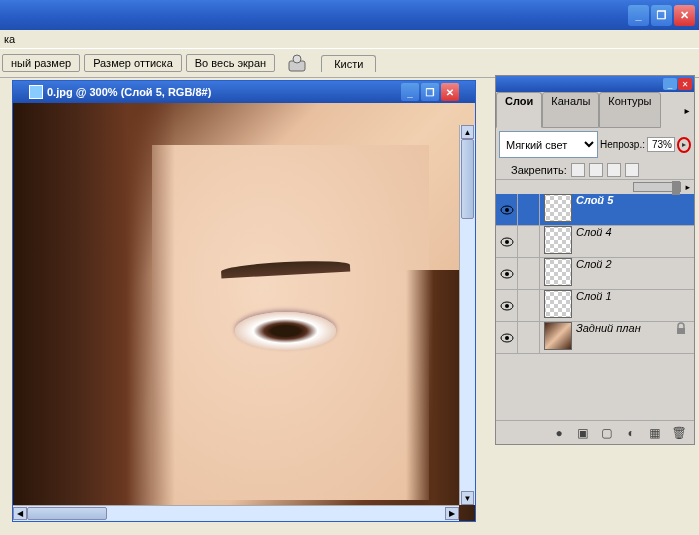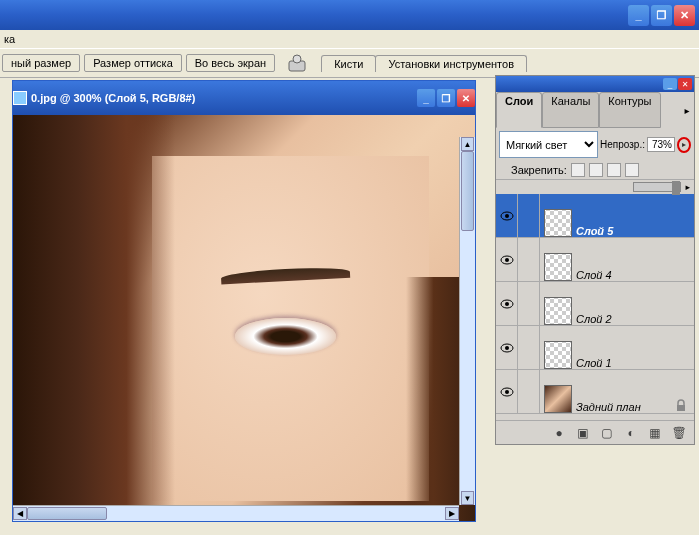--- a/index.html
+++ b/index.html
@@ -9,21 +9,21 @@
 .win-btn{width:21px;height:21px;border-radius:3px;display:flex;align-items:center;justify-content:center;font-weight:bold;color:#fff;font-size:11px;cursor:pointer}
 .min-btn,.max-btn{background:linear-gradient(to bottom,#5a9de8,#3b77dd)}
 .close-btn{background:linear-gradient(to bottom,#e88,#d33)}
 .menubar{background:#ece9d8;height:18px;padding-left:4px;color:#000;display:flex;align-items:center}
 .toolbar{background:#ece9d8;height:30px;border-top:1px solid #fff;border-bottom:1px solid #aaa;display:flex;align-items:center;padding:2px;gap:4px}
 .tb-btn{background:#ece9d8;border:1px solid #999;border-radius:2px;padding:2px 8px;cursor:pointer;font-size:11px}
 .palette-icon{width:24px;height:24px;margin:0 6px;display:flex;align-items:center;justify-content:center}
 .tab-strip{display:flex;margin-left:2px}
 .tab{background:#ece9d8;border:1px solid #999;border-bottom:none;padding:2px 12px;font-size:11px;cursor:pointer;border-radius:3px 3px 0 0;margin-right:-1px}
 .doc-win{position:absolute;left:12px;top:80px;width:464px;height:442px;border:1px solid #2a5fc8;background:#fff;display:flex;flex-direction:column}
-.doc-titlebar{background:linear-gradient(to bottom,#3b77dd,#1f4fb0);height:34px;display:flex;align-items:center;color:#fff;padding:0 0;font-weight:bold}
+.doc-titlebar{background:linear-gradient(to bottom,#3b77dd,#1f4fb0);height:22px;display:flex;align-items:center;color:#fff;padding:0 16px;font-weight:bold}
 .doc-title{flex:1}
 .doc-icon{width:14px;height:14px;margin-right:4px;background:#8cf;border:1px solid #fff}
 .doc-btns{display:flex;gap:2px}
 .doc-btn{width:18px;height:18px;border-radius:2px;display:flex;align-items:center;justify-content:center;font-weight:bold;color:#fff;font-size:10px;cursor:pointer}
 .doc-min,.doc-max{background:linear-gradient(to bottom,#5a9de8,#3b77dd)}
 .doc-close{background:linear-gradient(to bottom,#e88,#d33)}
 .doc-canvas{flex:1;background:#555;position:relative;overflow:hidden}
 .face-img{width:100%;height:100%;background:linear-gradient(135deg,#4a2a1a 0%,#6b3a20 15%,#e8c0a0 35%,#f0d0b0 50%,#e8c0a0 70%,#6b3a20 85%,#3a2010 100%);position:relative}
 .hair-l{position:absolute;left:0;top:0;width:35%;height:100%;background:linear-gradient(to right,#2a1508,#4a2818 40%,#6b3820 70%,transparent)}
 .hair-r{position:absolute;right:0;bottom:0;width:15%;height:60%;background:linear-gradient(to left,#3a2010,#5a3018 60%,transparent)}
@@ -47,21 +47,21 @@
 .blend-sel{flex:1;border:1px solid #7a98b8;background:#fff;height:27px;padding:0 2px;font-size:11px}
 .opacity-lbl{font-size:10px}
 .opacity-val{width:28px;border:1px solid #999;background:#fff;padding:1px 2px;font-size:10px;text-align:right}
 .opacity-arrow{width:14px;height:16px;border:2px solid #d00;border-radius:50%;display:flex;align-items:center;justify-content:center;font-size:8px;color:#333}
 .lock-row{display:flex;align-items:center;padding:2px 15px;gap:4px;font-size:10px;border-bottom:1px solid #aaa}
 .lock-icon{width:14px;height:14px;border:1px solid #999;background:#eee}
 .fill-row{display:flex;align-items:center;justify-content:flex-end;padding:2px 4px;gap:4px}
 .fill-slider{width:48px;height:10px;background:#ccc;border:1px solid #888;position:relative}
 .fill-thumb{position:absolute;right:0;top:-2px;width:8px;height:14px;background:#888}
 .layer-list{flex:1;background:#d6d3ce;overflow:auto}
-.layer{display:flex;align-items:flex-end;height:44px;border-bottom:1px solid #aaa;background:#d6d3ce}
+.layer{display:flex;align-items:flex-start;height:32px;border-bottom:1px solid #aaa;background:#d6d3ce}
 .layer.sel{background:#316ac5}
 .layer.sel .layer-name{color:#fff;font-weight:bold}
 .eye-col{width:22px;display:flex;align-items:center;justify-content:center;border-right:1px solid #aaa;height:100%}
 .eye-icon{width:14px;height:10px}
 .link-col{width:22px;border-right:1px solid #aaa;height:100%}
 .thumb{width:28px;height:28px;border:1px solid #666;margin:0 4px}
 .thumb.trans{background:repeating-conic-gradient(#ccc 0 25%,#fff 0 50%) 50%/8px 8px}
 .thumb.img{background:linear-gradient(135deg,#4a2818,#e8c0a0 50%,#4a2818)}
 .layer-name{flex:1;font-size:11px;font-style:italic}
 .lock-ind{width:14px;height:14px;margin-right:6px}
@@ -88,21 +88,20 @@
   <button class="tb-btn">Размер оттиска</button>
   <button class="tb-btn">Во весь экран</button>
   <div class="palette-icon">
     <svg width="20" height="20" viewBox="0 0 20 20">
         <rect x="2" y="8" width="16" height="10" rx="2" fill="#ccc" stroke="#666"></rect>
         <circle cx="10" cy="6" r="4" fill="#ddd" stroke="#666"></circle>
       </svg>
   </div>
   <div class="tab-strip">
     <div class="tab">Кисти</div>
-    <div class="tab">Установки инструментов</div>
   </div>
 </div>
 
 <div class="doc-win">
   <div class="doc-titlebar">
     <div class="doc-icon"></div>
     <span class="doc-title">0.jpg @ 300% (Слой 5, RGB/8#)</span>
     <div class="doc-btns">
       <div class="doc-btn doc-min">_</div>
       <div class="doc-btn doc-max">❐</div>

